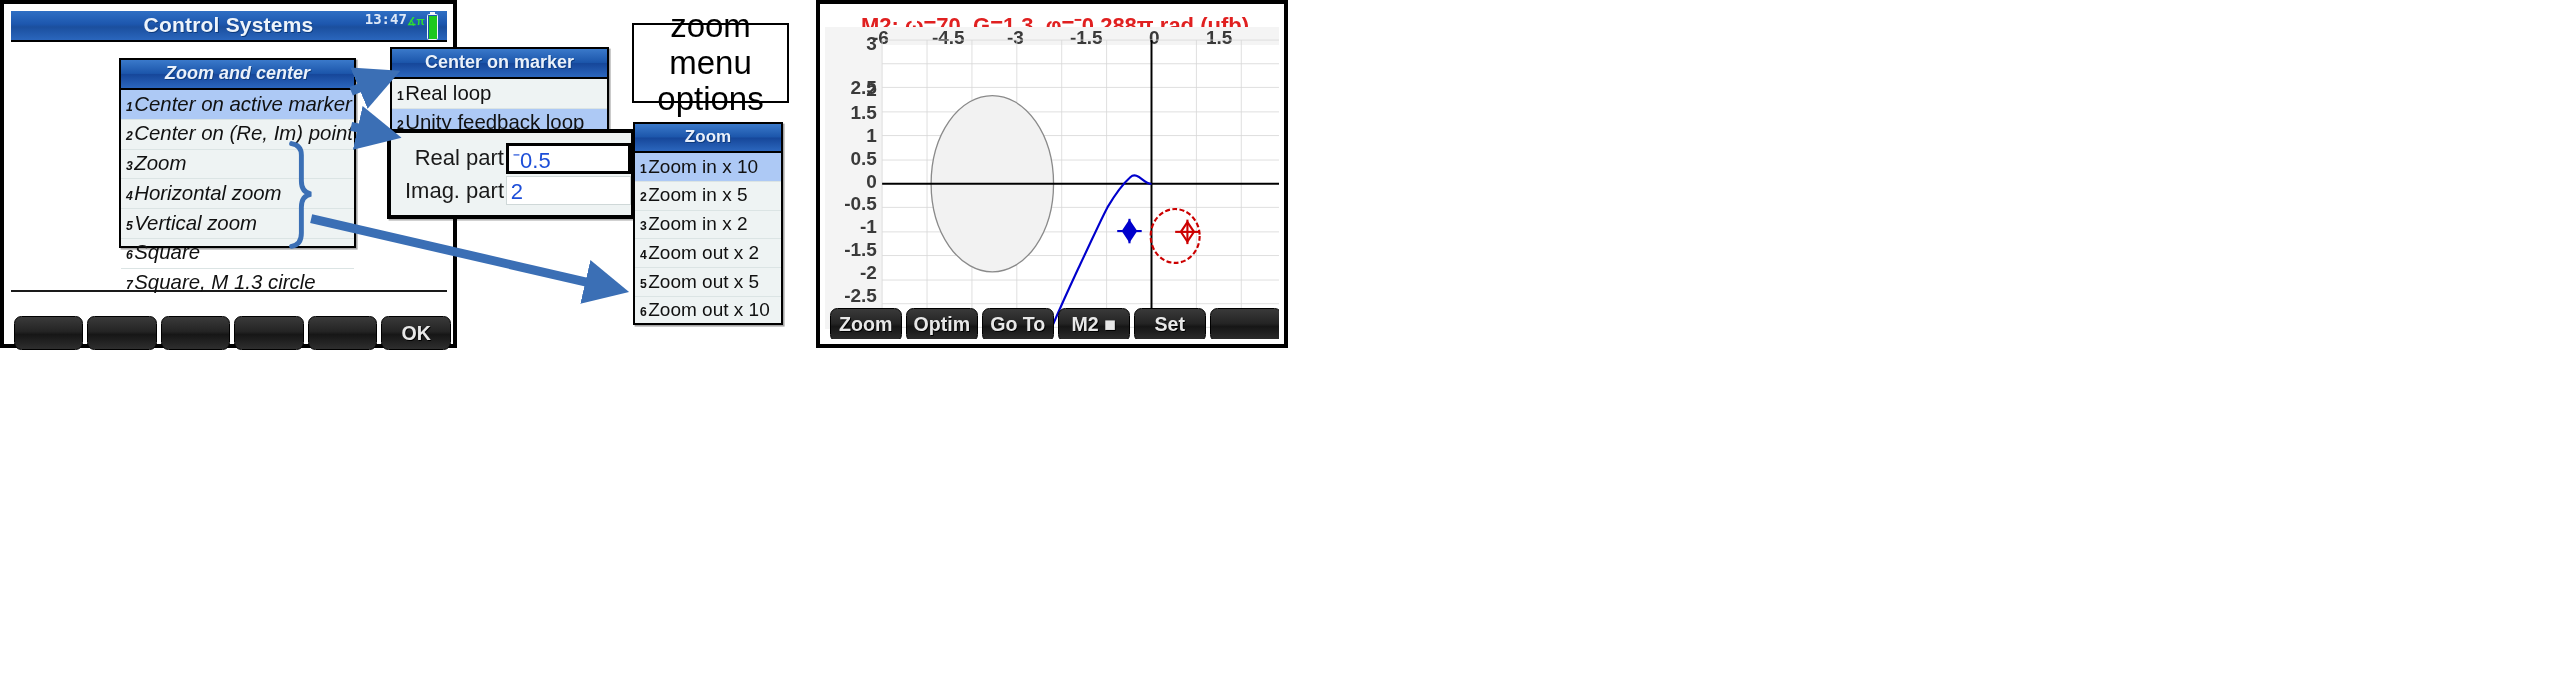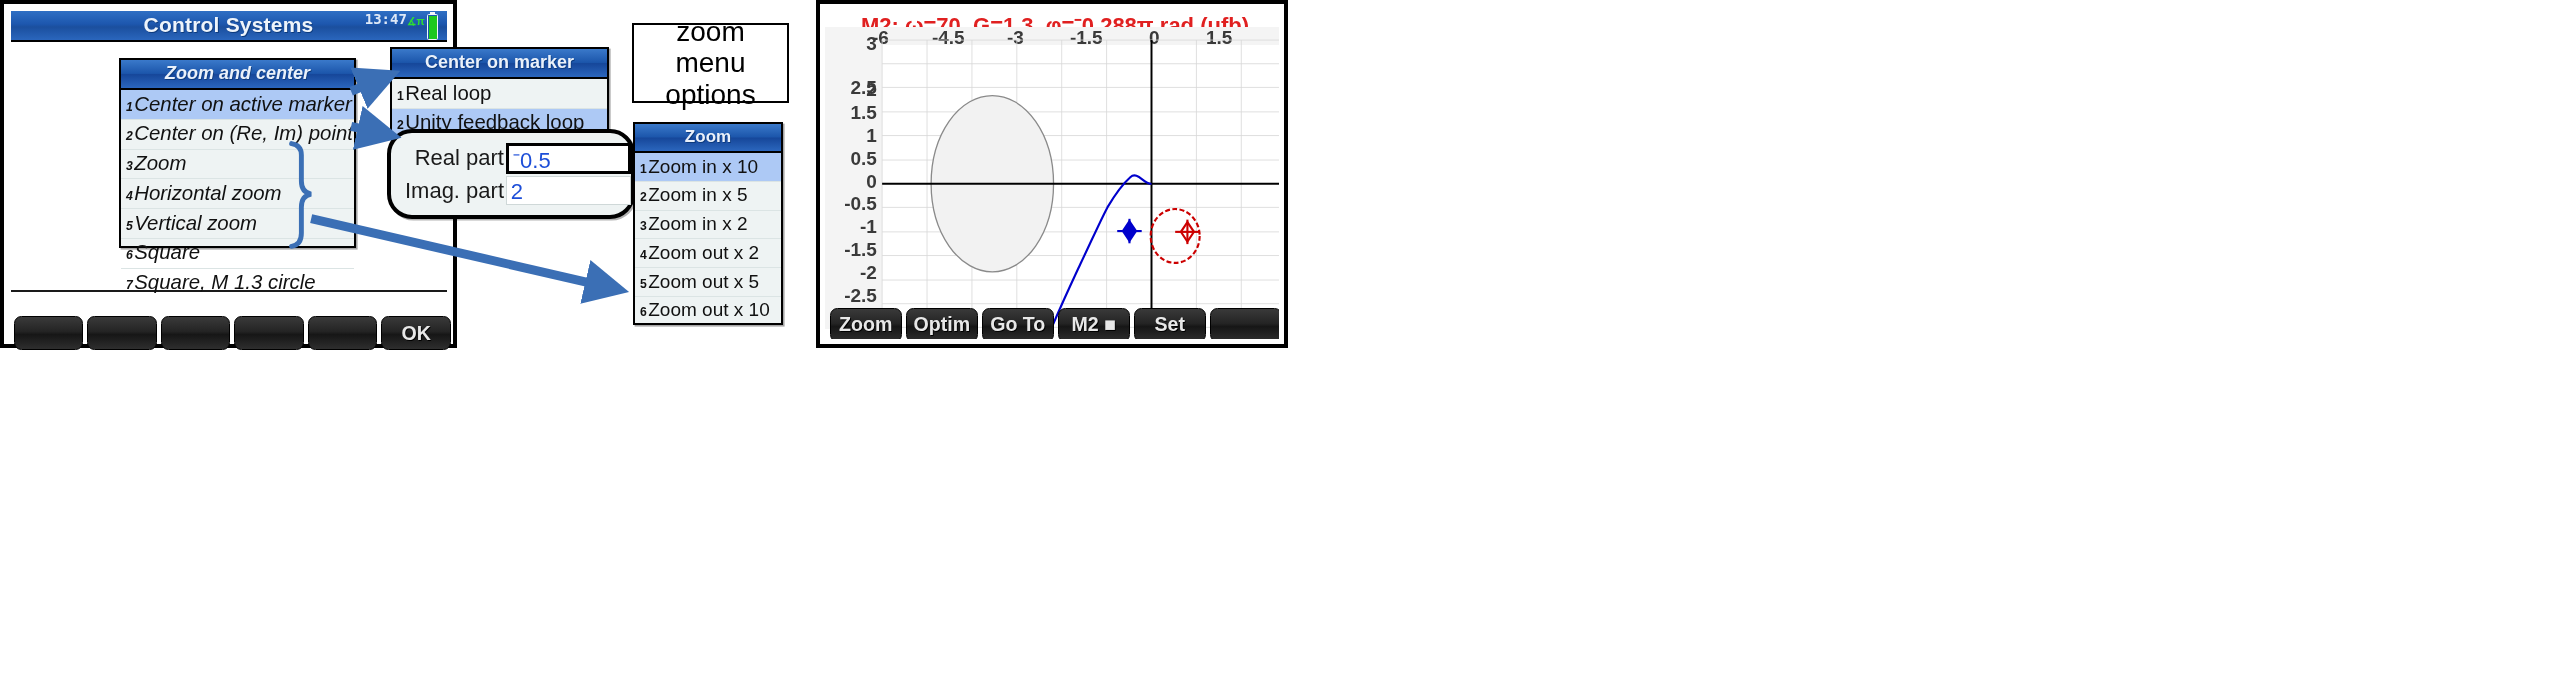--- a/index.html
+++ b/index.html
@@ -47,21 +47,21 @@
   
   .softbar{position:absolute;display:flex;gap:4.1px;}
   .softkey{flex:1;height:34px;border-radius:7.3px;border:1.6px solid #000;box-sizing:border-box;
            background:linear-gradient(180deg,#3a3a3a 0%,#242424 45%,#161616 55%,#2e2e2e 100%);
            display:flex;align-items:center;justify-content:center;
            color:#e8e8e8;font-size:19.6px;font-weight:bold;text-shadow:0.8px 0.8px 0 #000;}
 
   
   .callout{position:absolute;border:2.4px solid #000;background:#fff;box-sizing:border-box;
            display:flex;align-items:center;justify-content:center;text-align:center;
-           font-size:28px;color:#000;line-height:1.12;padding:3.3px 8.2px;}
+           font-size:33px;color:#000;line-height:1.12;padding:3.3px 8.2px;}
 
   
   .arrows{position:absolute;left:0;top:0;width:2576px;height:695px;pointer-events:none;}
 
   
   .plotwrap{position:absolute;background:#fff;}
   .plottitle{position:absolute;color:#e02020;font-size:22px;font-weight:bold;white-space:nowrap;}
   .xtick,.ytick{position:absolute;color:#3a3a3a;font-size:19px;font-weight:bold;white-space:nowrap;}
   .ytick{text-align:right;}
   .tickband{position:absolute;background:#f4f4f4;}
@@ -133,21 +133,21 @@
   <div class="menu-item">
     <span class="num">1</span>
     <span>Real loop</span>
   </div>
   <div class="menu-item sel">
     <span class="num">2</span>
     <span>Unity feedback loop</span>
   </div>
 </div>
 
-<div class="fielddlg" style="left:387px;top:129px;width:248px;height:90px;border-radius:25px;">
+<div class="fielddlg" style="left:387px;top:129px;width:248px;height:90px;">
   <div class="frow" style="margin-top:9.8px;">
     <span class="flabel" style="width:113px;">Real part</span>
     <span class="fbox focus" style="height:31px;line-height:28px;">⁻0.5</span>
   </div>
   <div class="frow" style="margin-top:2.4px;">
     <span class="flabel" style="width:113px;">Imag. part</span>
     <span class="fbox plain" style="height:29px;line-height:28px;">2</span>
   </div>
 </div>
 

